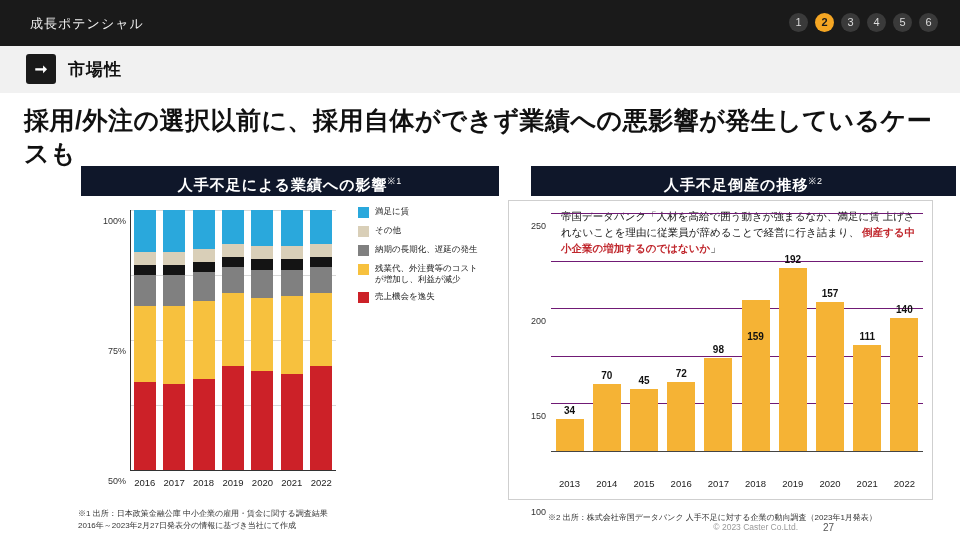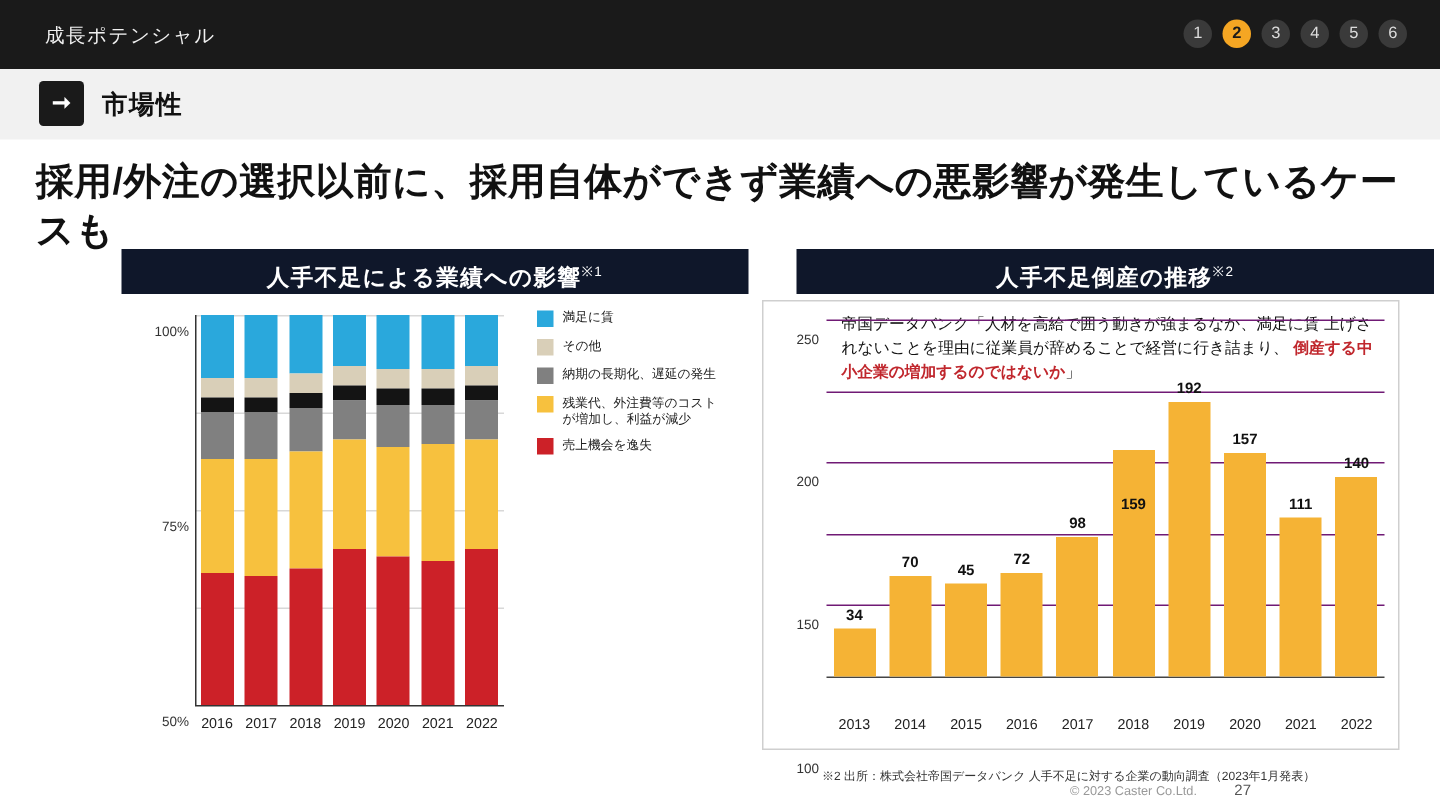--- a/index.html
+++ b/index.html
@@ -290,18 +290,22 @@
         <div class="r-xlabel" style="left: 152.2px;">2016</div>
         <div class="r-xlabel" style="left: 189.4px;">2017</div>
         <div class="r-xlabel" style="left: 226.6px;">2018</div>
         <div class="r-xlabel" style="left: 263.8px;">2019</div>
         <div class="r-xlabel" style="left: 301px;">2020</div>
         <div class="r-xlabel" style="left: 338.2px;">2021</div>
         <div class="r-xlabel" style="left: 375.4px;">2022</div>
       </div>
   </div>
 
+  <div class="fn" id="fn-left">
+    <div>※1 出所：日本政策金融公庫 中小企業の雇用・賃金に関する調査結果</div>
+    <div>2016年～2023年2月27日発表分の情報に基づき当社にて作成</div>
+  </div>
   <div class="fn" id="fn-right">※2 出所：株式会社帝国データバンク 人手不足に対する企業の動向調査（2023年1月発表）</div>
 
   <div class="copyright">© 2023 Caster Co.Ltd.</div>
   <div class="pageno">27</div>
   <div class="bottombar"></div>
 </div>
 
 </body></html>

